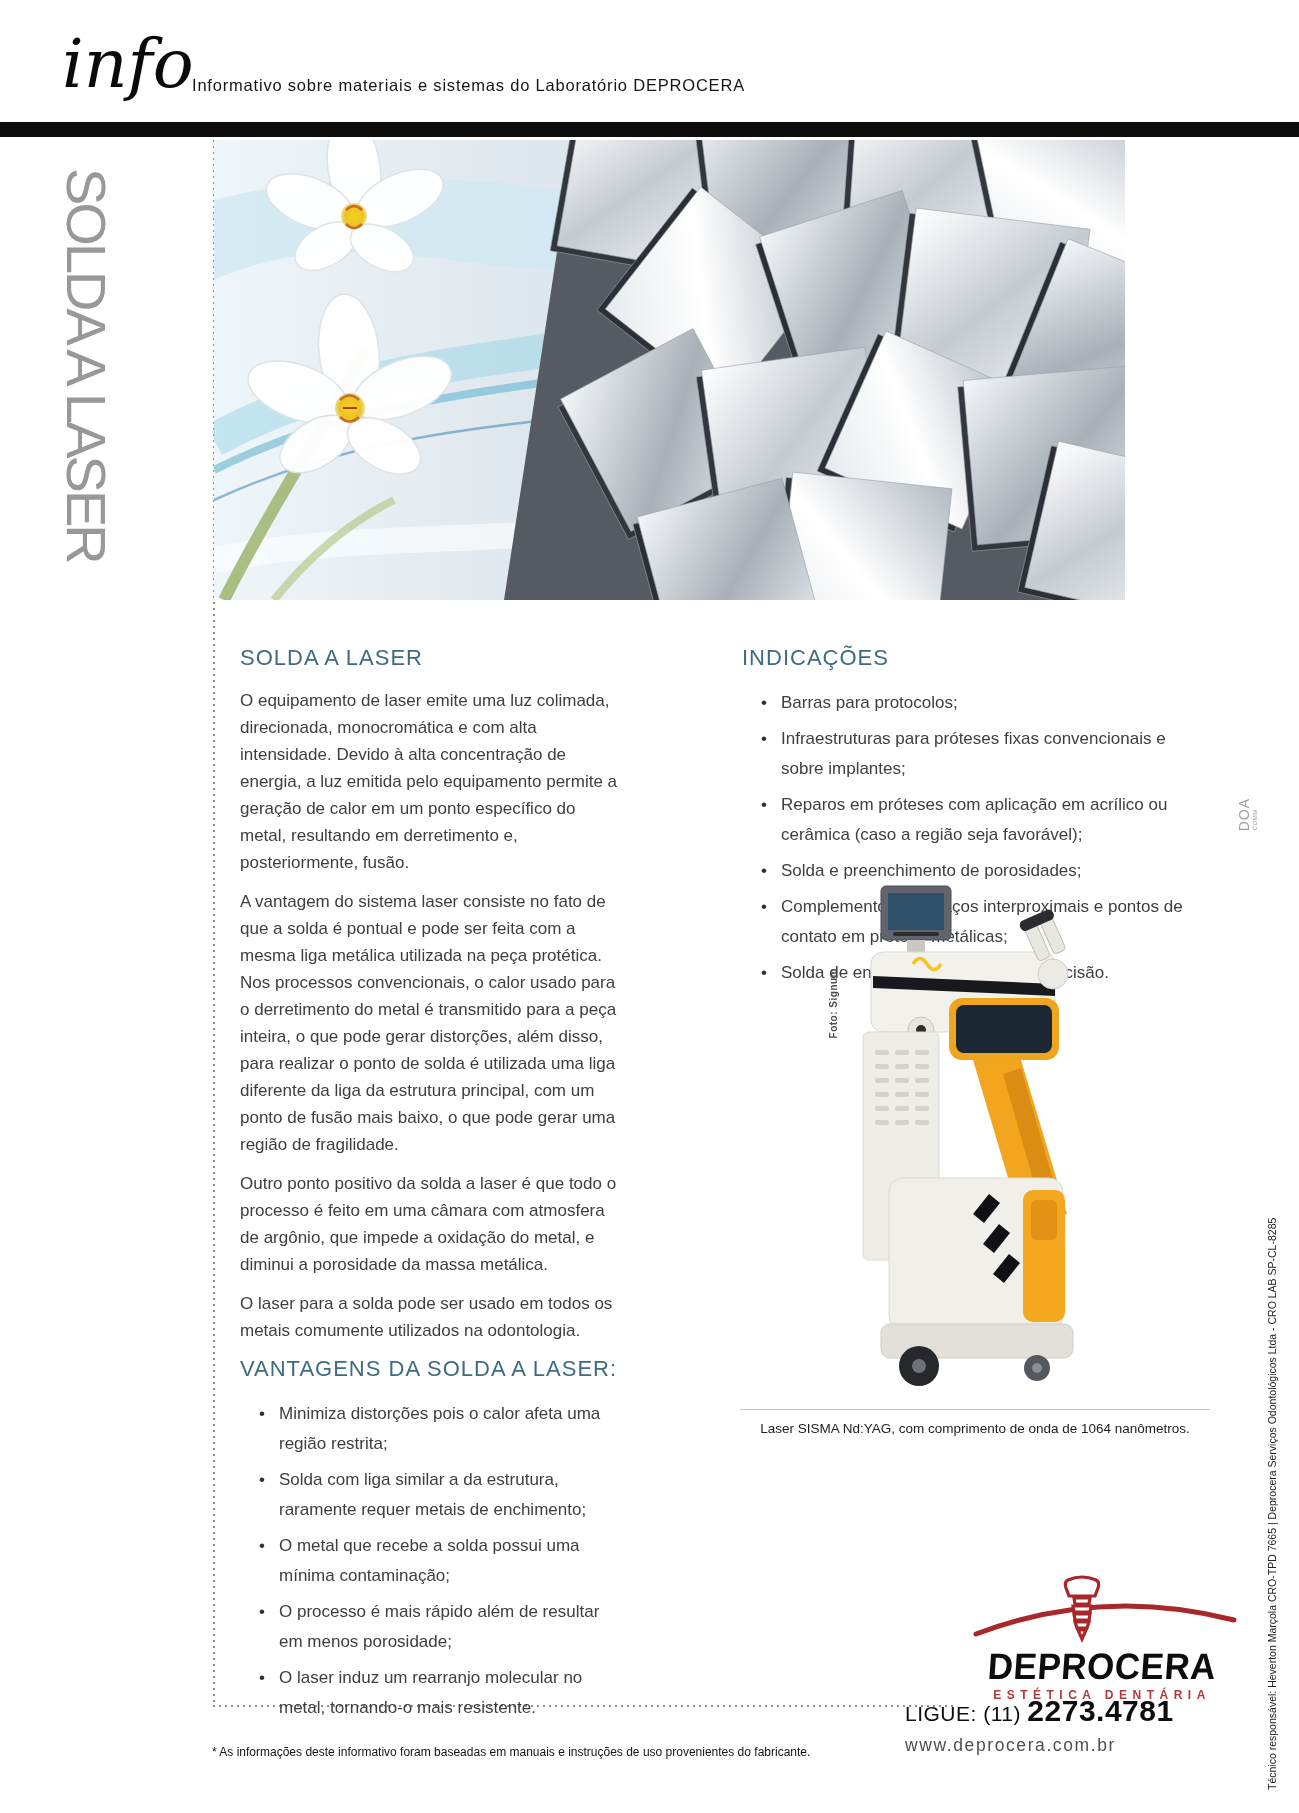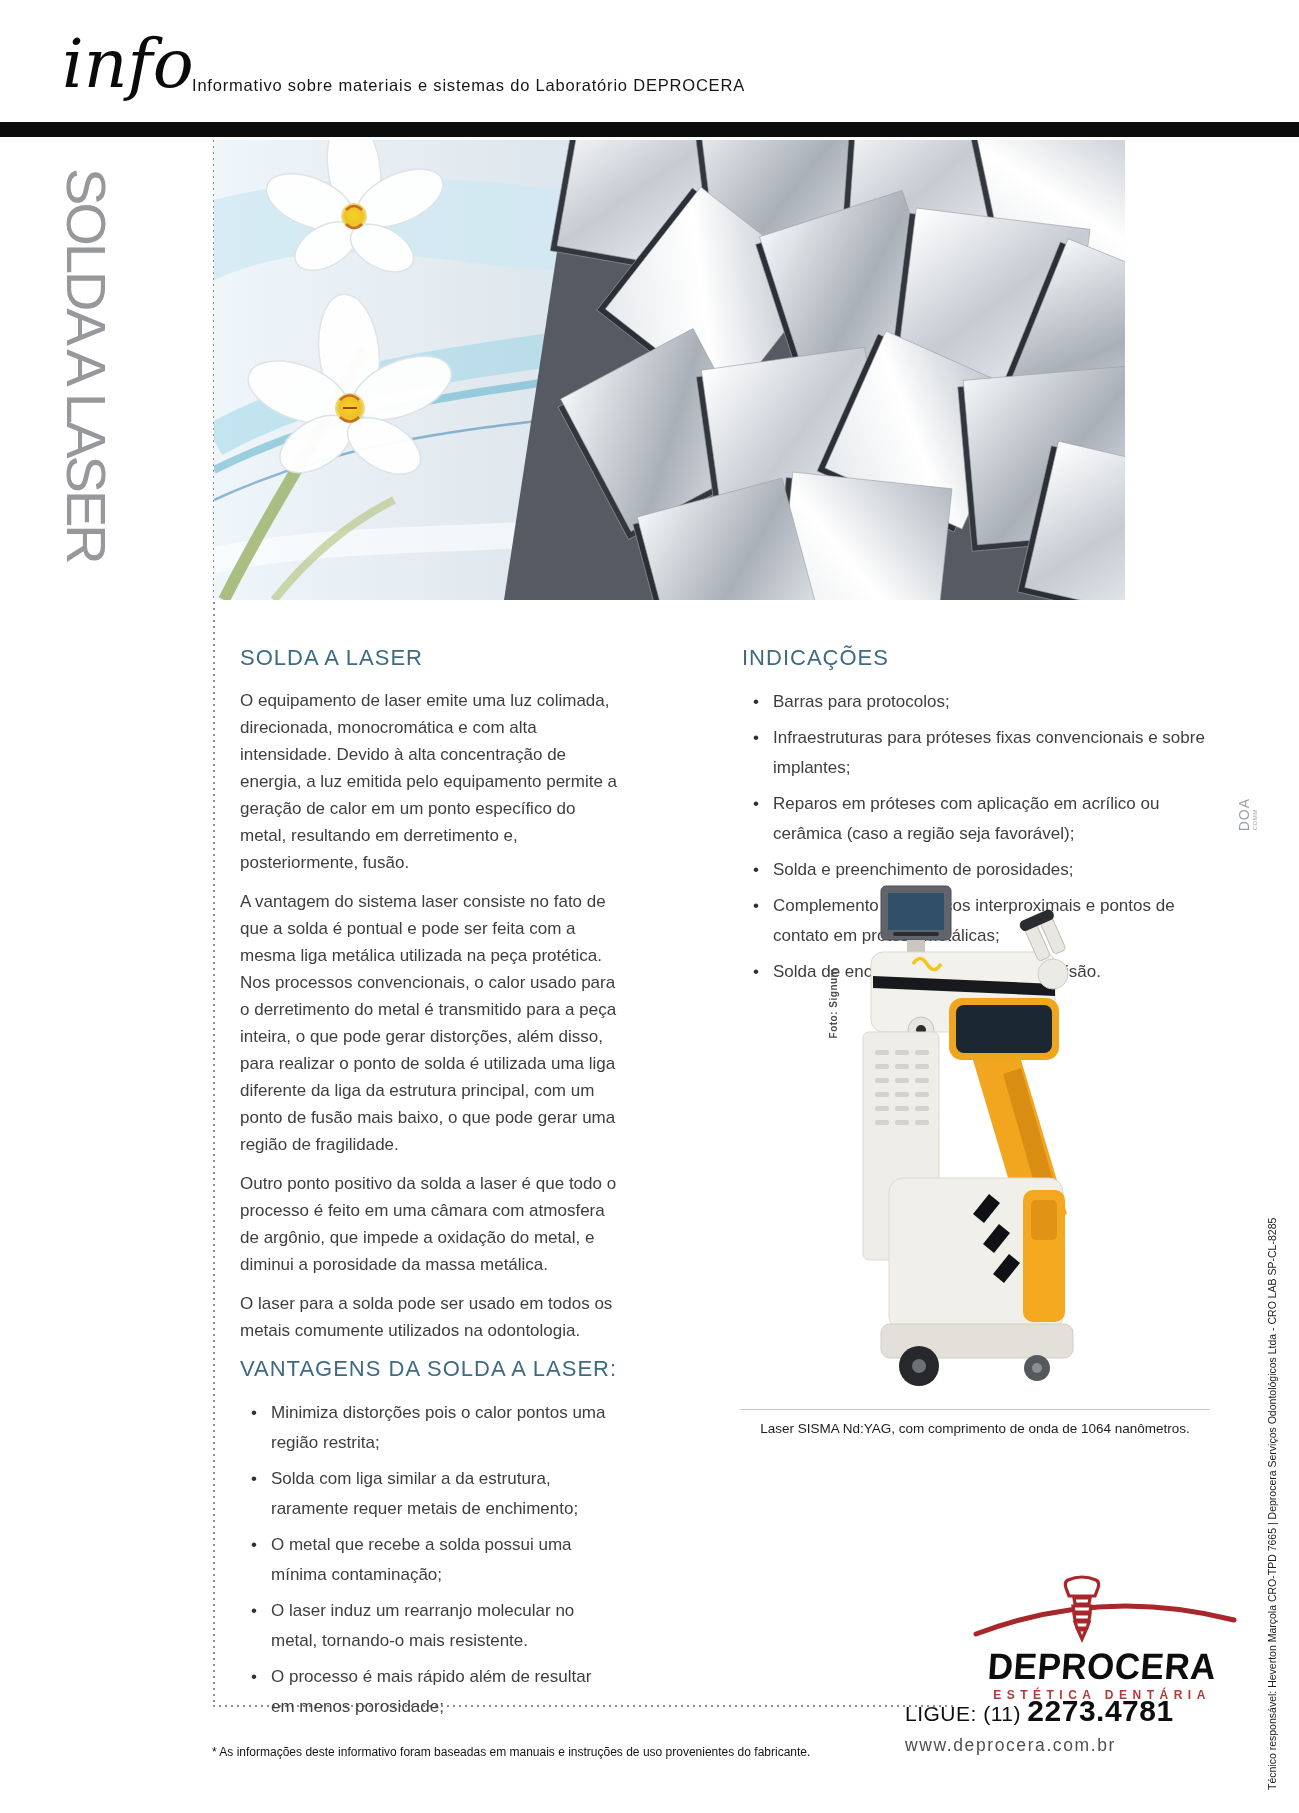--- a/index.html
+++ b/index.html
@@ -18,21 +18,21 @@
          background-image:repeating-linear-gradient(to bottom,#8f8f8f 0 2px,transparent 2px 6px);}
   .hdots{position:absolute;left:213px;top:1705px;width:740px;height:2px;
          background-image:repeating-linear-gradient(to right,#8f8f8f 0 2px,transparent 2px 6px);}
   
   .hero{position:absolute;left:214px;top:140px;width:911px;height:460px;overflow:hidden;}
   
   .col-left{position:absolute;left:240px;top:645px;width:384px;}
   .col-right{position:absolute;left:742px;top:645px;width:487px;}
   h2.sec{margin:0 0 16px 0;font-size:22px;font-weight:400;letter-spacing:1px;color:#3e6b80;}
   .col-left p{margin:0 0 12px 0;font-size:17px;line-height:27px;color:#3e3e3e;}
-  ul.blist{list-style:none;margin:9px;padding:0;}
+  ul.blist{list-style:none;margin:17px;padding:0;}
   ul.blist li{position:relative;padding-left:22px;margin:0 0 6px 0;
               font-size:17px;line-height:30px;color:#3e3e3e;}
   ul.blist li::before{content:"•";position:absolute;left:2px;top:0;color:#2f2f2f;}
   .adv-head{margin-top:44px;}
   
   .figure{position:absolute;left:740px;top:872px;width:470px;height:585px;}
   .machine{position:absolute;left:115px;top:6px;width:250px;height:520px;}
   .figline{position:absolute;left:0;top:537px;width:470px;height:1px;background:#c9c9c9;}
   .figcap{position:absolute;left:0;top:549px;width:470px;text-align:center;
           font-size:13.5px;color:#1d1d1d;}
@@ -203,25 +203,25 @@
   </div>
 
   <div class="col-left">
     <h2 class="sec">SOLDA A LASER</h2>
     <p>O equipamento de laser emite uma luz colimada, direcionada, monocromática e com alta intensidade. Devido à alta concentração de energia, a luz emitida pelo equipamento permite a geração de calor em um ponto específico do metal, resultando em derretimento e, posteriormente, fusão.</p>
     <p>A vantagem do sistema laser consiste no fato de que a solda é pontual e pode ser feita com a mesma liga metálica utilizada na peça protética. Nos processos convencionais, o calor usado para o derretimento do metal é transmitido para a peça inteira, o que pode gerar distorções, além disso, para realizar o ponto de solda é utilizada uma liga diferente da liga da estrutura principal, com um ponto de fusão mais baixo, o que pode gerar uma região de fragilidade.</p>
     <p>Outro ponto positivo da solda a laser é que todo o processo é feito em uma câmara com atmosfera de argônio, que impede a oxidação do metal, e diminui a porosidade da massa metálica.</p>
     <p>O laser para a solda pode ser usado em todos os metais comumente utilizados na odontologia.</p>
     <h2 class="sec adv-head">VANTAGENS DA SOLDA A LASER:</h2>
     <ul class="blist">
-      <li>Minimiza distorções pois o calor pontos uma região restrita;</li>
+      <li>Minimiza distorções pois o calor afeta uma região restrita;</li>
       <li>Solda com liga similar a da estrutura, raramente requer metais de enchimento;</li>
       <li>O metal que recebe a solda possui uma mínima contaminação;</li>
+      <li>O processo é mais rápido além de resultar em menos porosidade;</li>
       <li>O laser induz um rearranjo molecular no metal, tornando-o mais resistente.</li>
-      <li>O processo é mais rápido além de resultar em menos porosidade;</li>
     </ul>
   </div>
 
   <div class="col-right">
     <h2 class="sec">INDICAÇÕES</h2>
     <ul class="blist">
       <li>Barras para protocolos;</li>
       <li>Infraestruturas para próteses fixas convencionais e sobre implantes;</li>
       <li>Reparos em próteses com aplicação em acrílico ou cerâmica (caso a região seja favorável);</li>
       <li>Solda e preenchimento de porosidades;</li>

